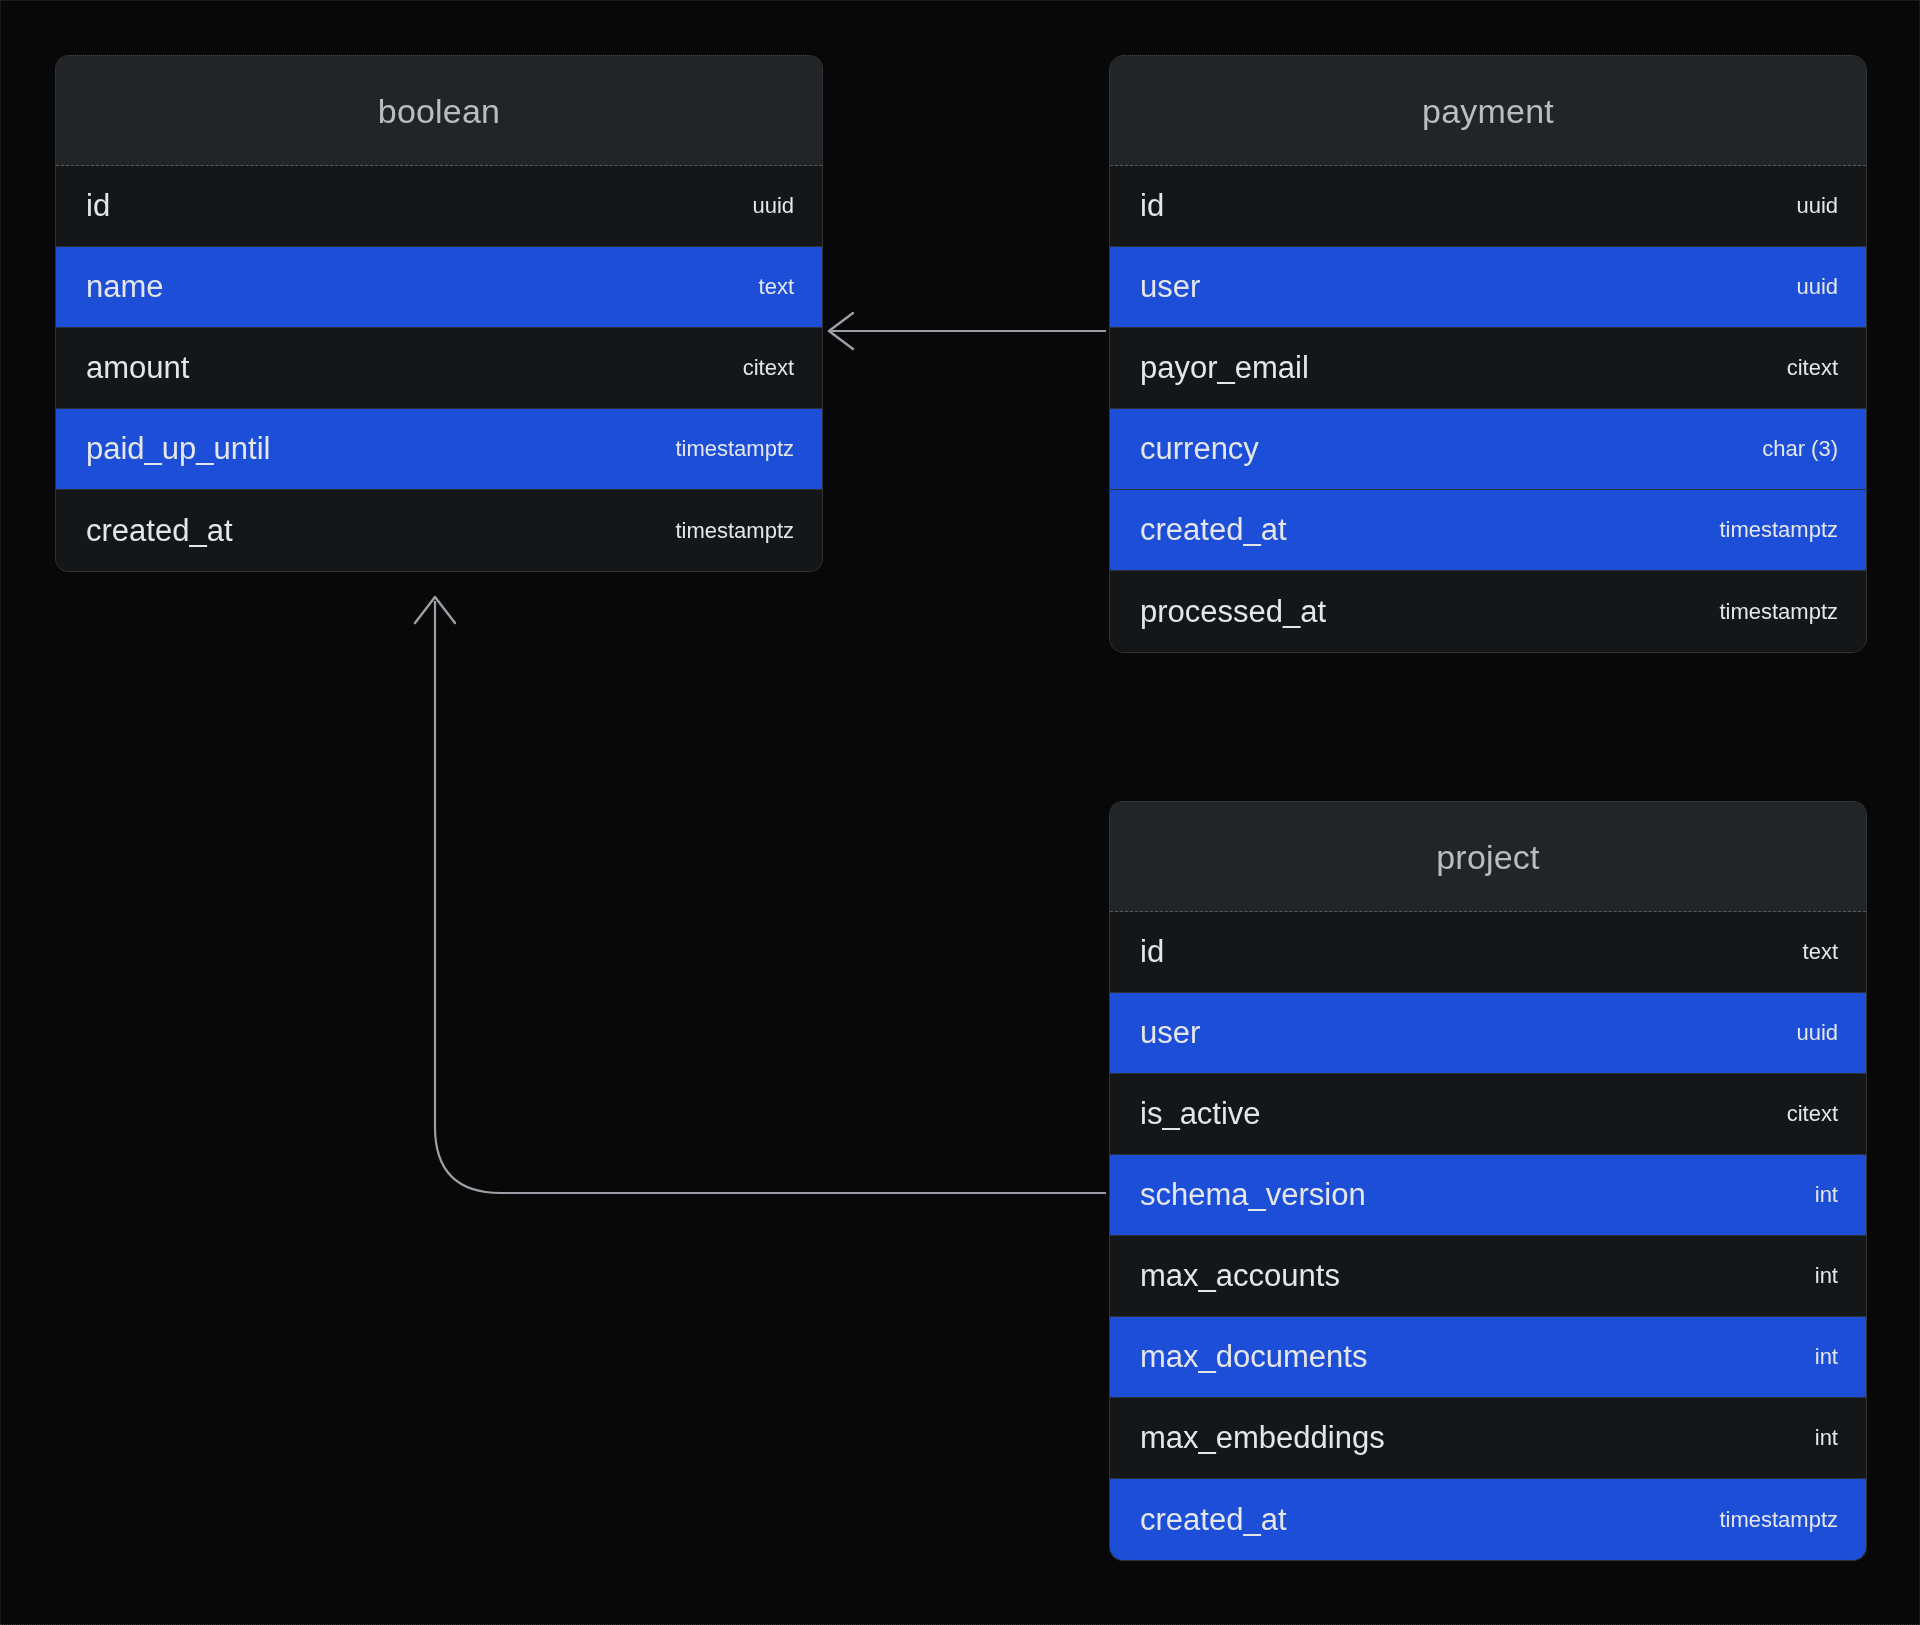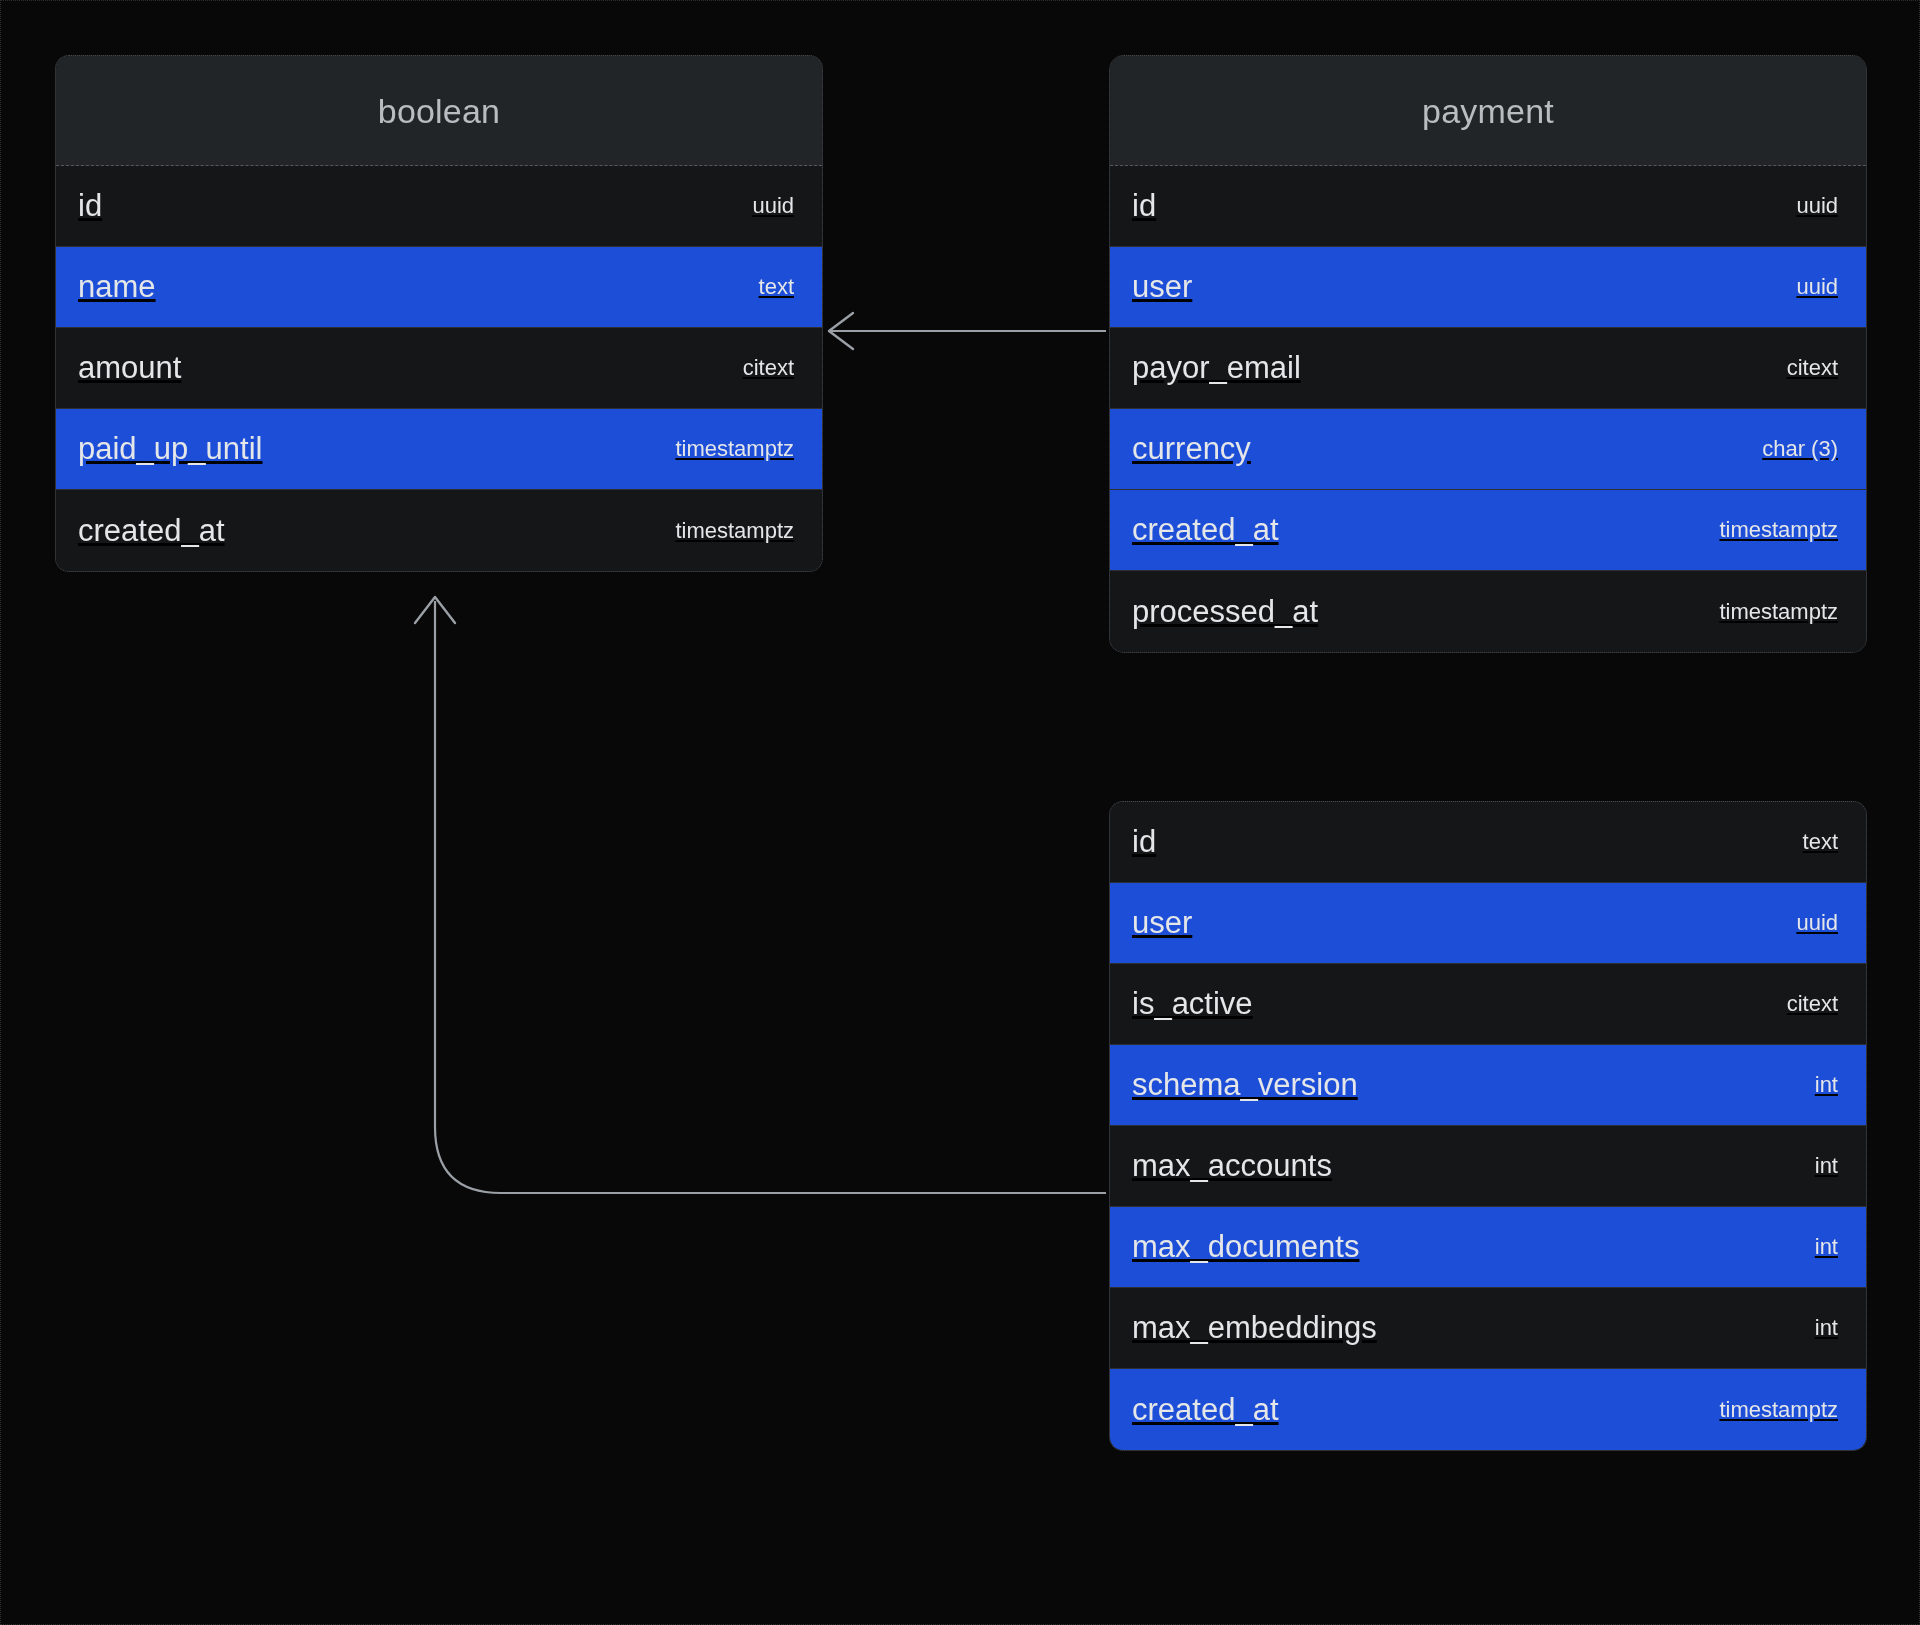--- a/index.html
+++ b/index.html
@@ -41,24 +41,23 @@
     border-bottom: 1px dashed #56595e;
     box-sizing: border-box;
   }
   .fields { display: block; }
   .field-row {
     display: flex;
     align-items: center;
     justify-content: space-between;
     height: 81px;
     box-sizing: border-box;
-    padding: 0 28px 0 22px;
+    padding: 0 28px 0 30px;
     border-bottom: 1px solid #2c2f33;
     background: #141618;
-    text-decoration: underline;
   }
   .field-row.alt { background: #1d4ed8; }
   .field-row:last-child { border-bottom: none; }
   .field-name {
     color: #e4e6e8;
     font-size: 31px;
     white-space: nowrap;
   }
   .field-type {
     color: #e4e6e8;
@@ -143,20 +142,21 @@
         <span class="field-type">timestamptz</span>
       </div>
       <div class="field-row">
         <span class="field-name">processed_at</span>
         <span class="field-type">timestamptz</span>
       </div>
     </div>
   </div>
 
   <div class="entity" id="entity-project" style="left: 1108px; top: 800px; width: 758px;">
+    <div class="entity-title">project</div>
     <div class="fields">
       <div class="field-row">
         <span class="field-name">id</span>
         <span class="field-type">text</span>
       </div>
       <div class="field-row alt">
         <span class="field-name">user</span>
         <span class="field-type">uuid</span>
       </div>
       <div class="field-row">

